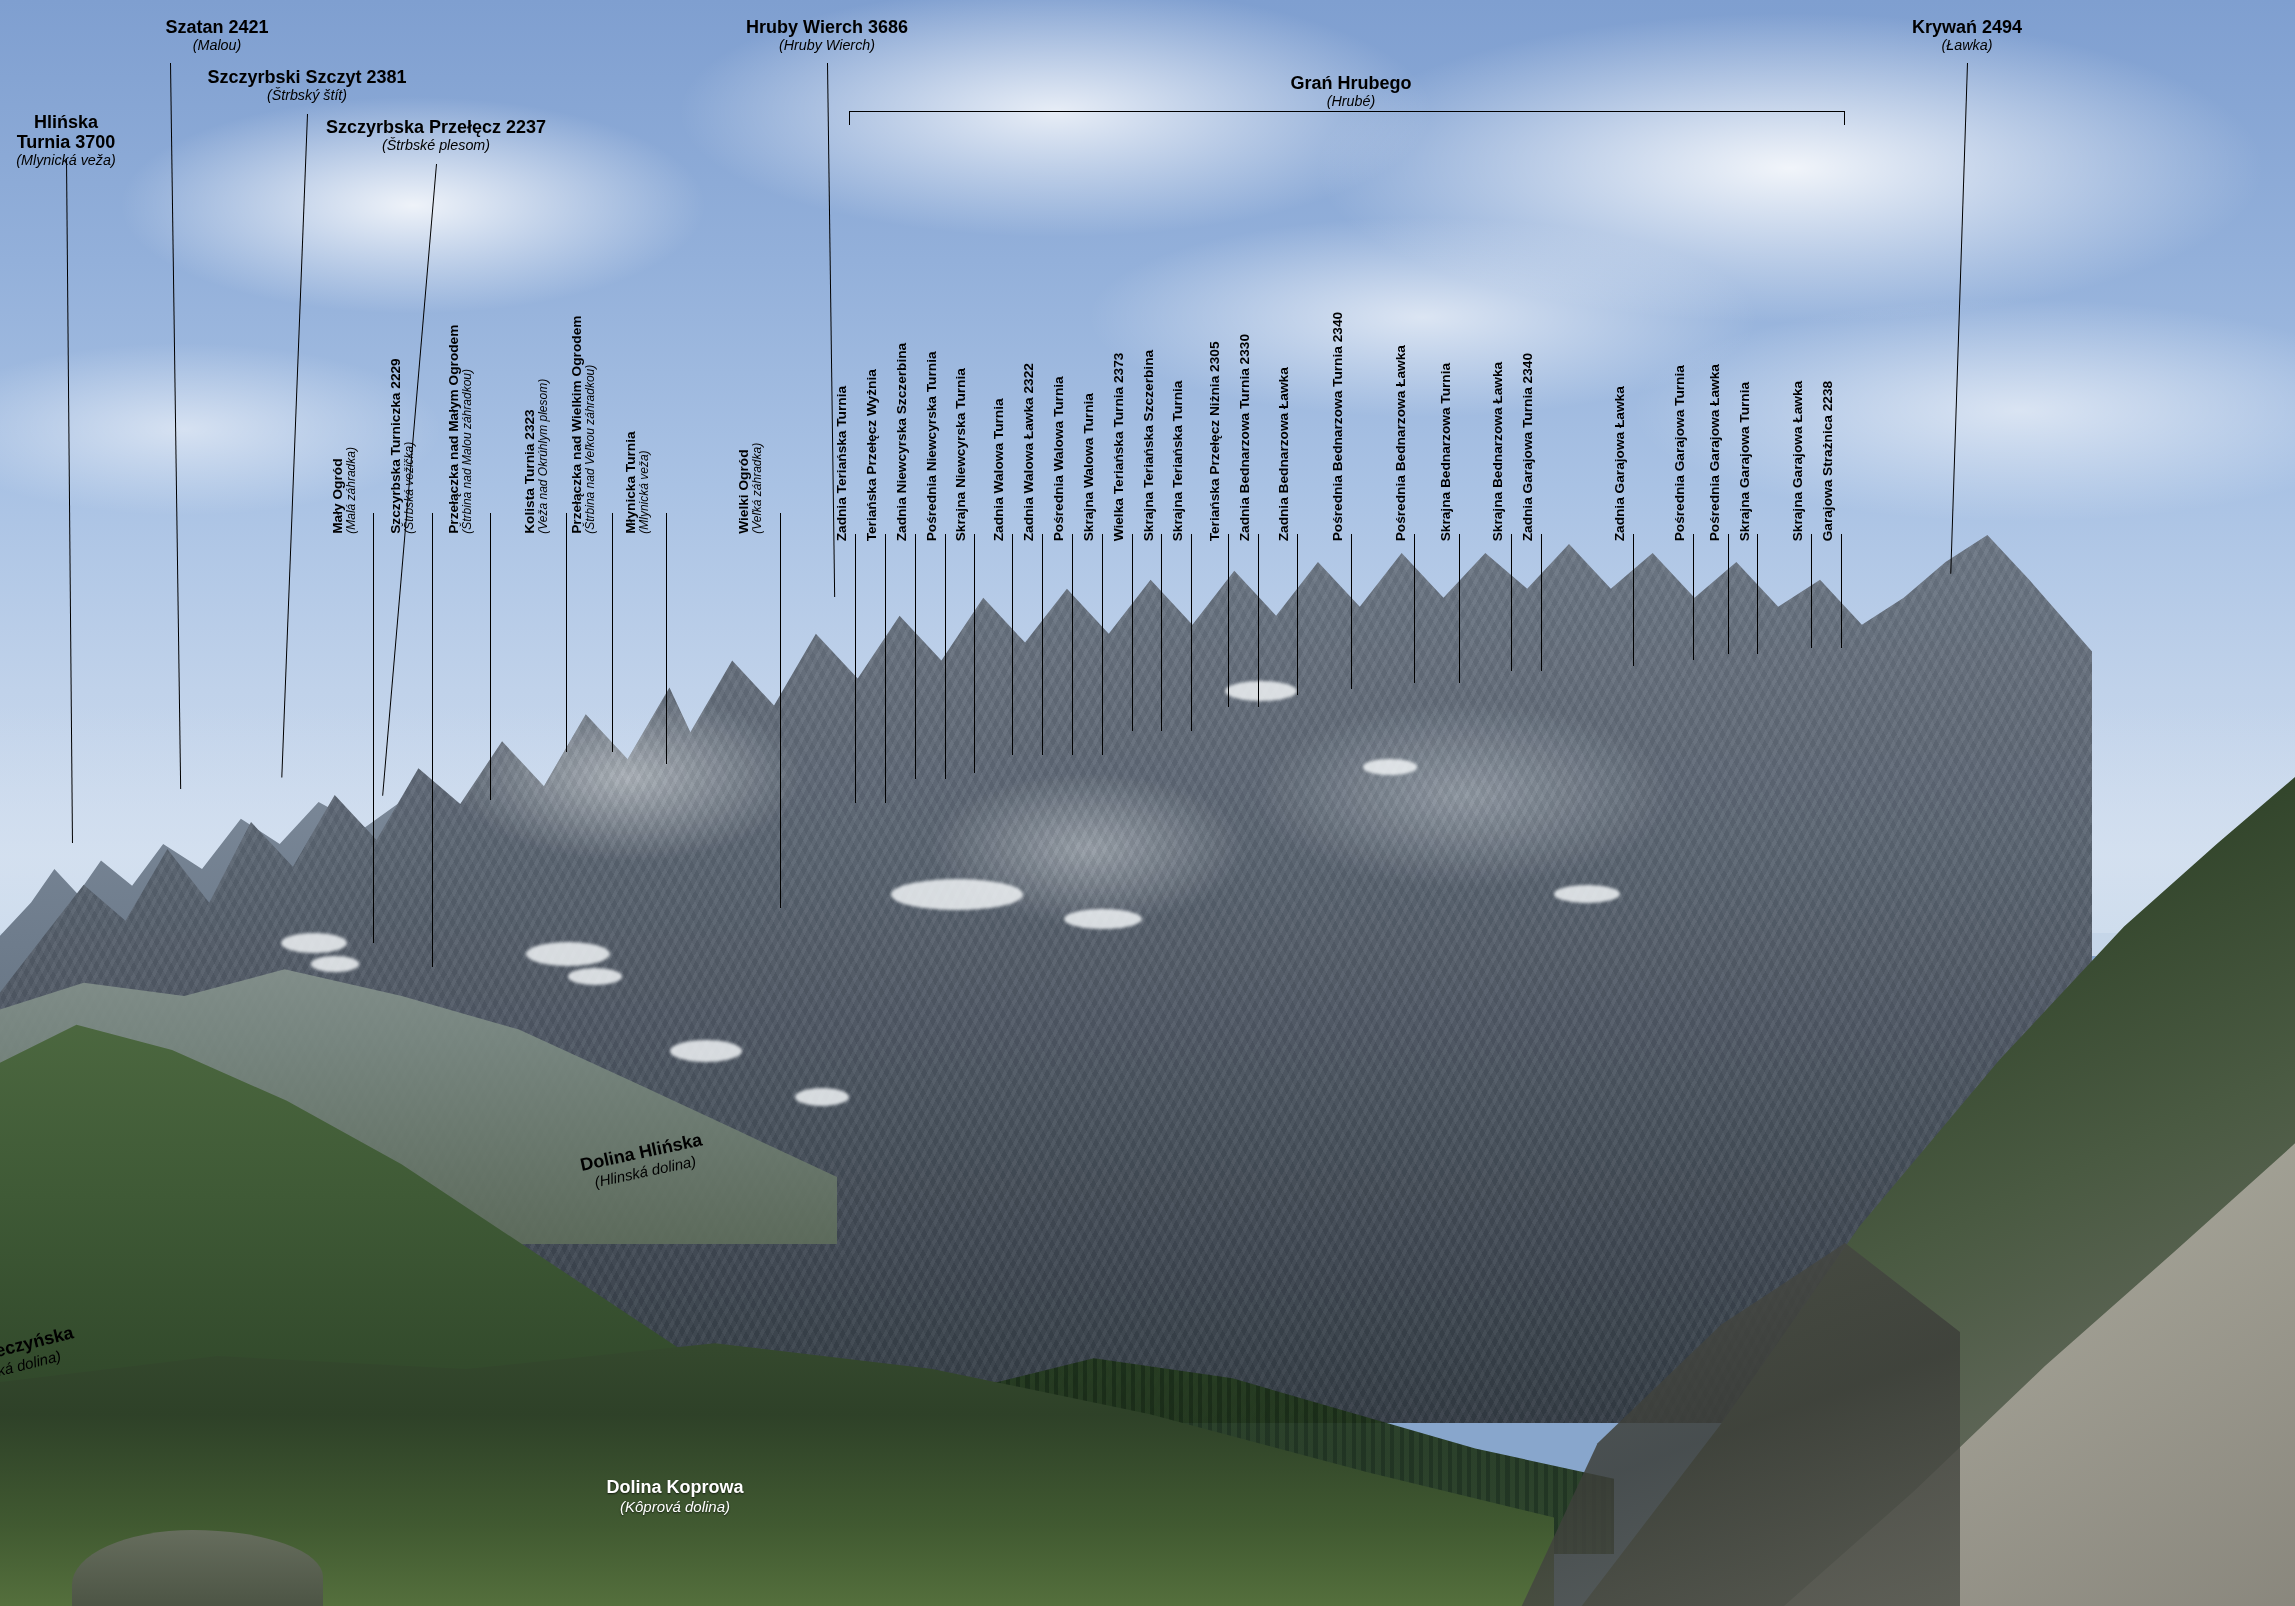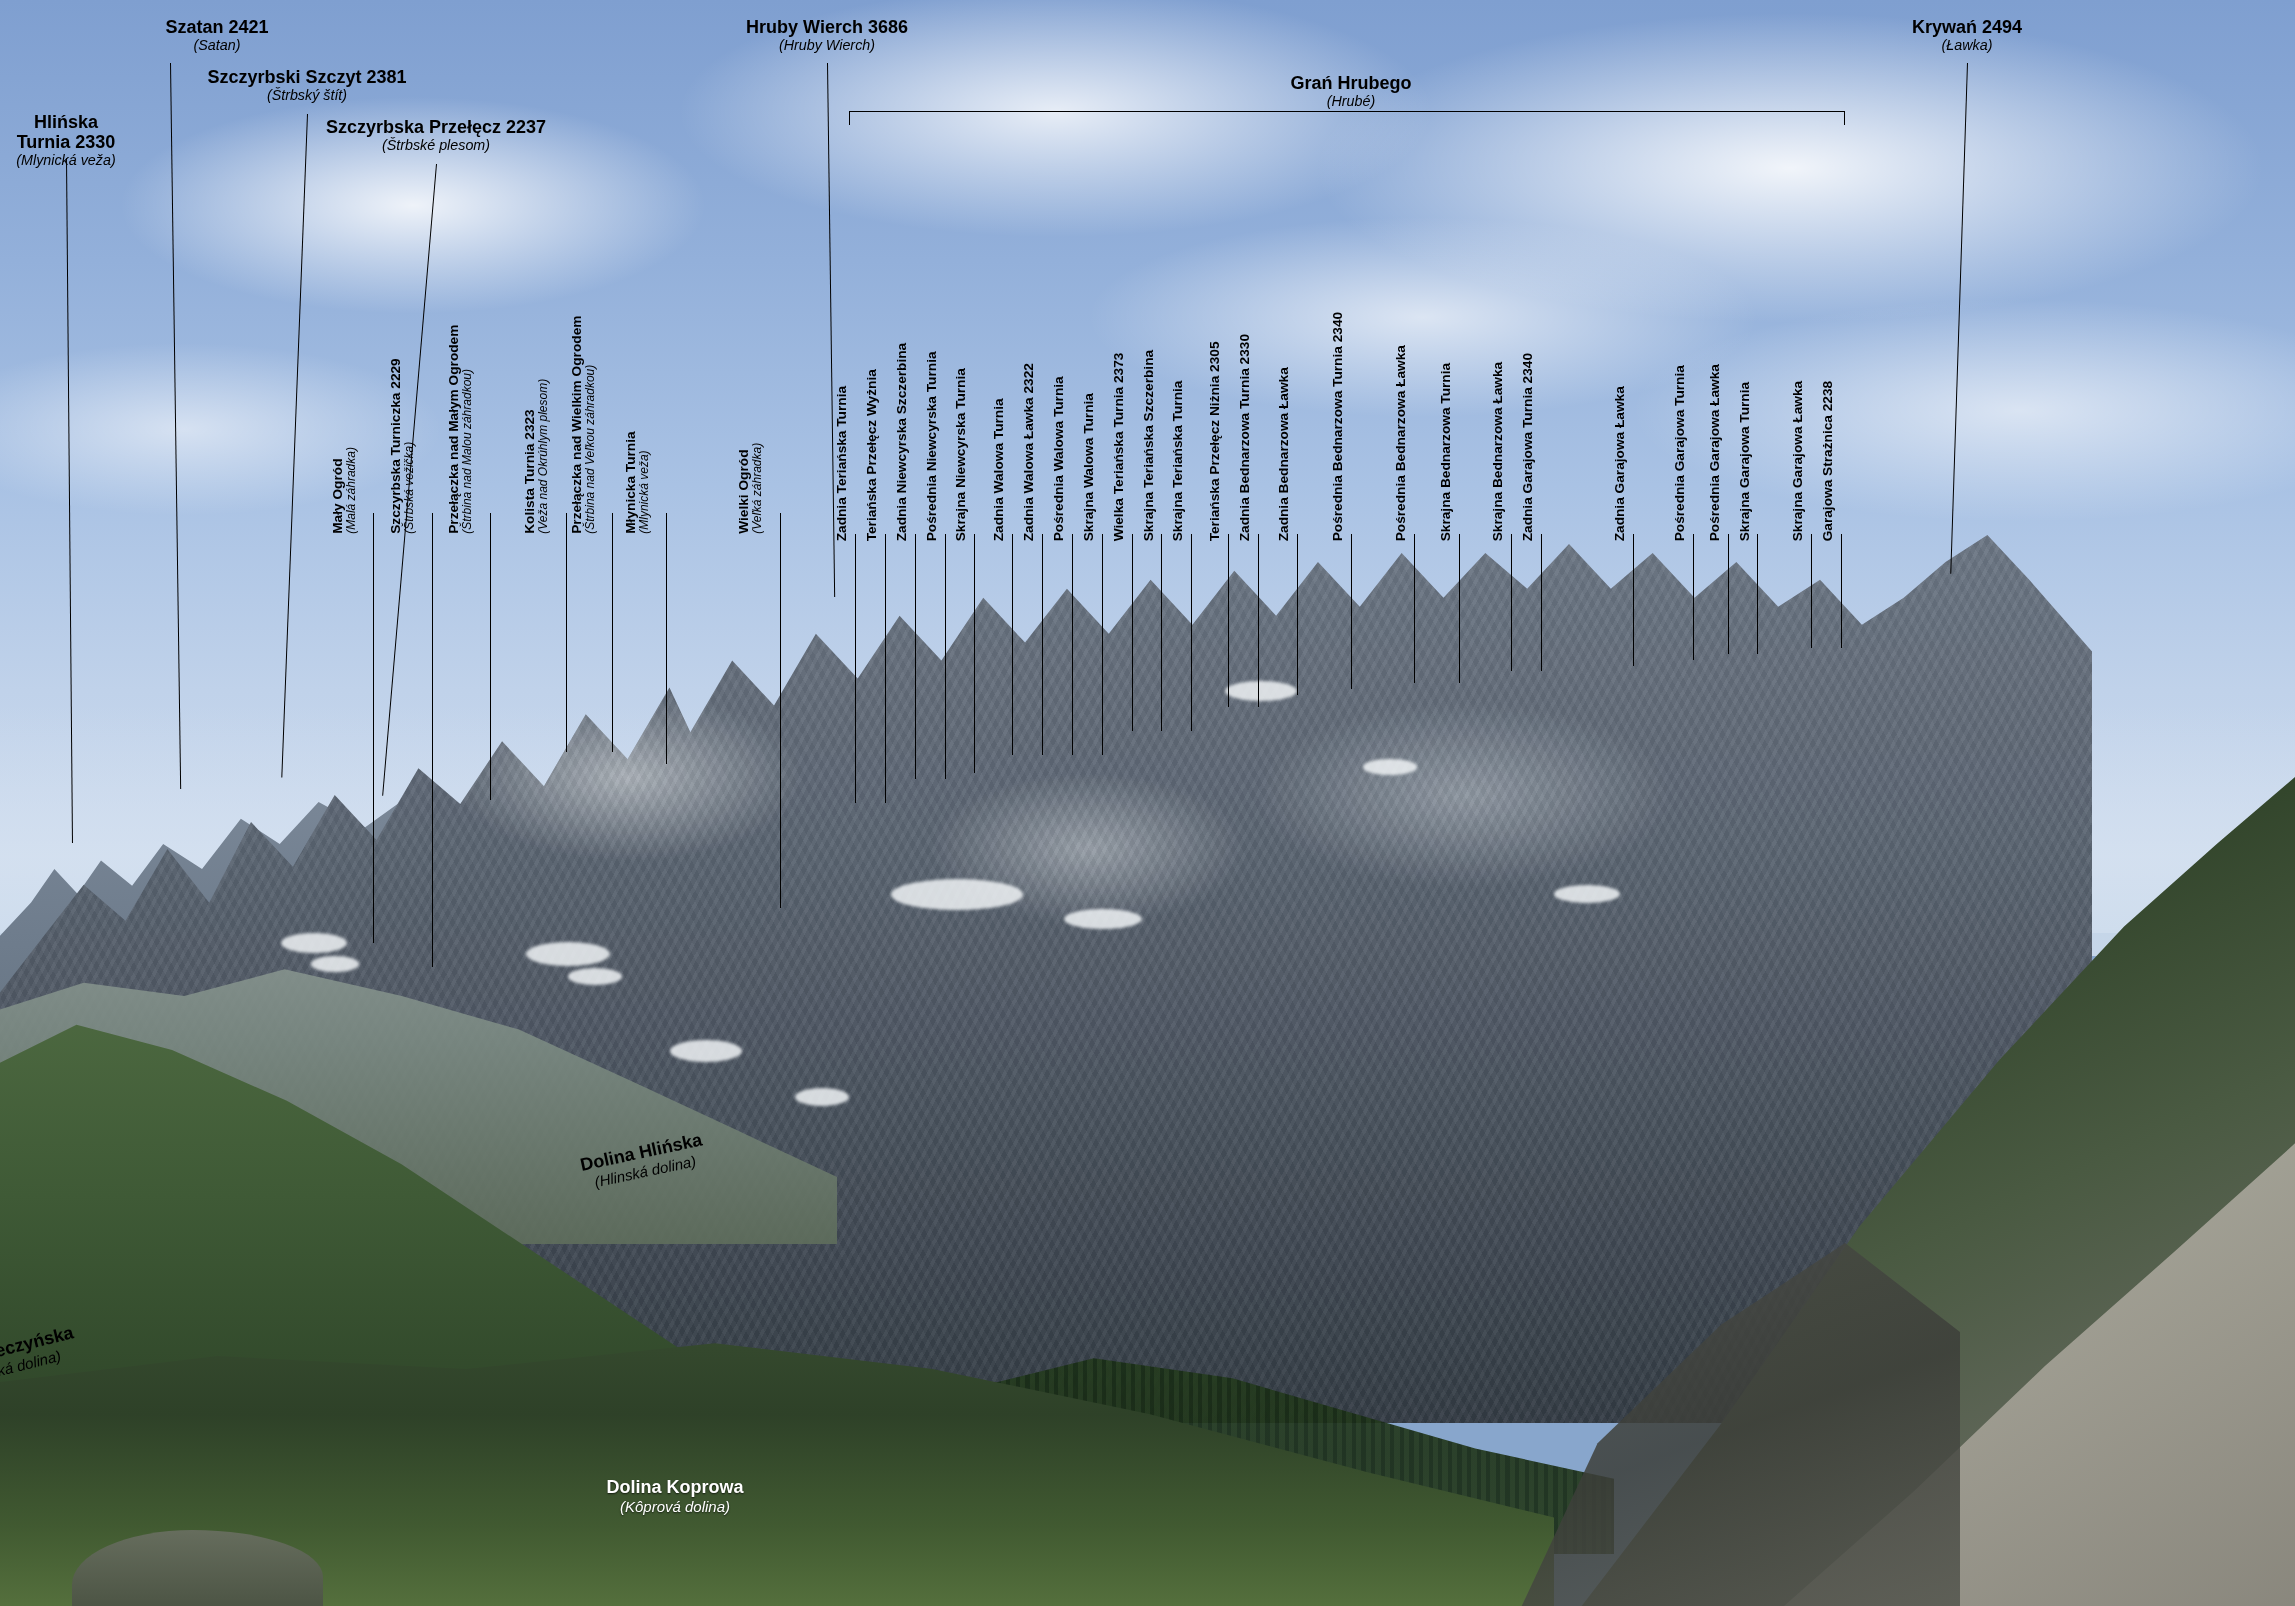--- a/index.html
+++ b/index.html
@@ -208,27 +208,27 @@
   <div class="rock-dark-right"></div>
   <div class="fg-rock"></div>
 
   <div id="annotations">
 
     <div class="bracket" id="grain-bracket" style="left: 849px; top: 111px; width: 994px; height: 13px;"></div>
 
     <div id="header-layer">
         <div class="lbl lbl-top" style="left: 66px; top: 91px; transform: translateX(-50%); margin-top: 21px;">
           <span class="pl">Hlińska</span>
-          <span class="pl">Turnia 2330</span>
+          <span class="pl">Turnia 3700</span>
           <span class="sk">(Mlynická veža)</span>
         </div>
         <div class="leader" style="left: 66px; top: 158px; height: 685px; transform: rotate(-0.49995deg);"></div>
         <div class="lbl lbl-top" style="left: 170px; top: 16.7px; transform: translateX(-50%); margin-left: 47px;">
           <span class="pl">Szatan 2421</span>
-          <span class="sk">(Satan)</span>
+          <span class="sk">(Malou)</span>
         </div>
         <div class="leader" style="left: 170px; top: 63px; height: 726px; transform: rotate(-0.802277deg);"></div>
         <div class="lbl lbl-top" style="left: 307px; top: 67px; transform: translateX(-50%);">
           <span class="pl">Szczyrbski Szczyt 2381</span>
           <span class="sk">(Štrbský štít)</span>
         </div>
         <div class="leader" style="left: 307px; top: 114px; height: 664px; transform: rotate(2.21846deg);"></div>
         <div class="lbl lbl-top" style="left: 436px; top: 117px; transform: translateX(-50%);">
           <span class="pl">Szczyrbska Przełęcz 2237</span>
           <span class="sk">(Štrbské plesom)</span>

